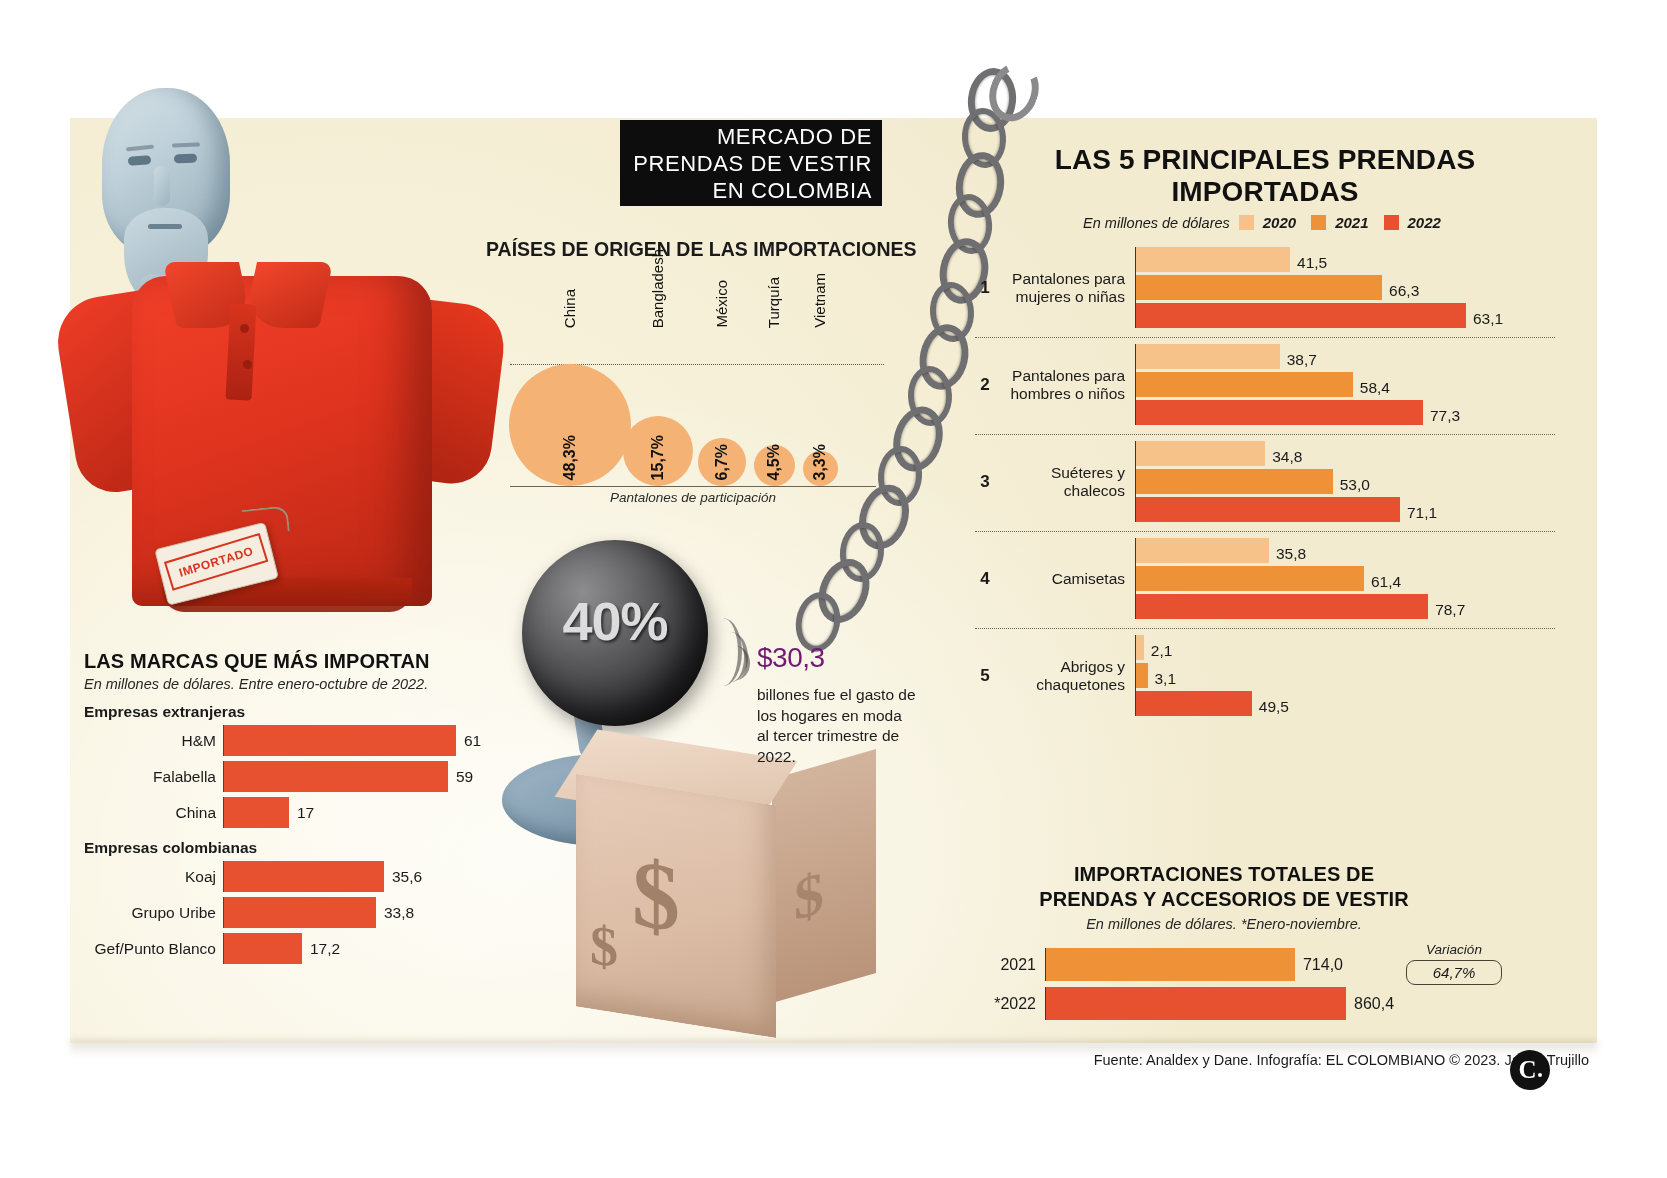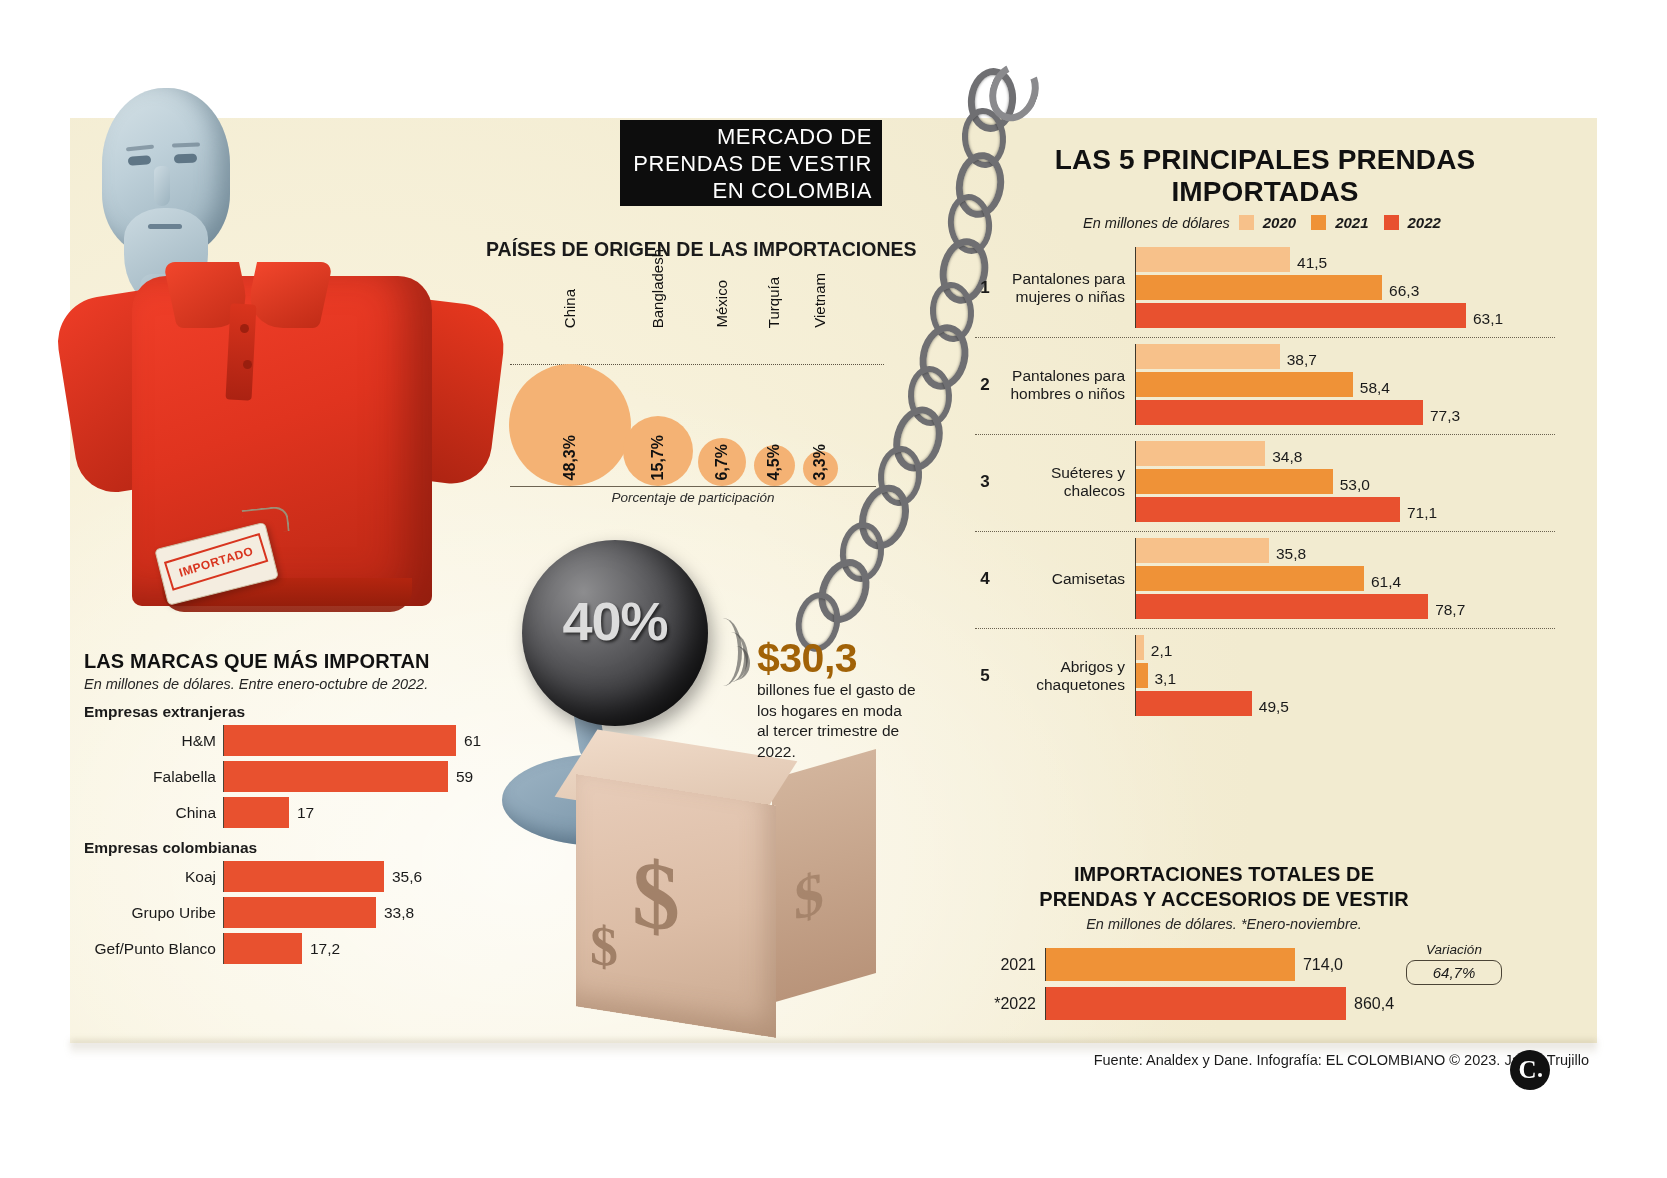--- a/index.html
+++ b/index.html
@@ -71,22 +71,22 @@
   #marcas .sub-it{margin-top:3px;}
   .grp-h{font-weight:bold;font-size:15.5px;margin-top:11px;margin-bottom:4px;}
   .mrow{display:flex;align-items:center;height:31px;margin-bottom:5px;justify-content:flex-end;}
   .mlabel{width:132px;text-align:right;font-size:15.5px;padding-right:7px;white-space:nowrap;}
   .mbarwrap{flex:1;display:flex;align-items:center;border-left:1.7px solid #4b4436;height:31px;}
   .mbar{height:31px;background:#e8512f;}
   .mval{font-size:15.5px;margin-left:8px;white-space:nowrap;}
 
   
   #callout{position:absolute;left:757px;top:636px;width:160px;}
-  #callout .big{font-size:41px;font-weight:bold;color:#a16207;line-height:44px;letter-spacing:-.5px;}
-  #callout .small{font-size:15.5px;line-height:20.5px;color:#1b1b1b;}
+  #callout .big{font-size:28px;font-weight:normal;color:#701a75;line-height:44px;letter-spacing:-.5px;}
+  #callout .small{font-size:15.5px;line-height:20.5px;margin-top:5px;color:#1b1b1b;}
 
   
   #top5{position:absolute;left:975px;top:144px;width:580px;}
   #top5 .h-sec{text-align:center;font-size:28px;}
   .legend{display:flex;align-items:center;justify-content:center;gap:9px;margin-top:6px;font-size:14px;}
   .legend .lg-it{font-style:italic;font-size:14.5px;margin-right:0;}
   .legend .sw{width:15px;height:15px;display:inline-block;}
   .legend .yr{font-style:italic;font-weight:bold;font-size:15px;margin-right:6px;}
   .t5rows{margin-top:10px;position:relative;}
   .t5row{display:flex;align-items:center;position:relative;padding:6px 0 9px 0;}
@@ -393,21 +393,21 @@
           </div>
         </div>
         <div class="bub-col" style="left: 316.5px; width: 35px;">
           <div class="bub-name" style="left: 8.5px;">Vietnam</div>
           <div class="bub" style="width: 35px; height: 35px; background: rgb(244, 178, 116);">
             <div class="bub-val">3,3%</div>
           </div>
         </div>
       </div>
     <div class="bx-base"></div>
-    <div class="bx-cap">Porcentaje de participación</div>
+    <div class="bx-cap">Pantalones de participación</div>
   </div>
 
   <div id="marcas">
     <div class="h-sec">LAS MARCAS QUE MÁS IMPORTAN</div>
     <div class="sub-it">En millones de dólares. Entre enero-octubre de 2022.</div>
     <div class="grp-h">Empresas extranjeras</div>
     <div id="brand-foreign-rows">
         <div class="mrow">
           <div class="mlabel">H&amp;M</div>
           <div class="mbarwrap">

